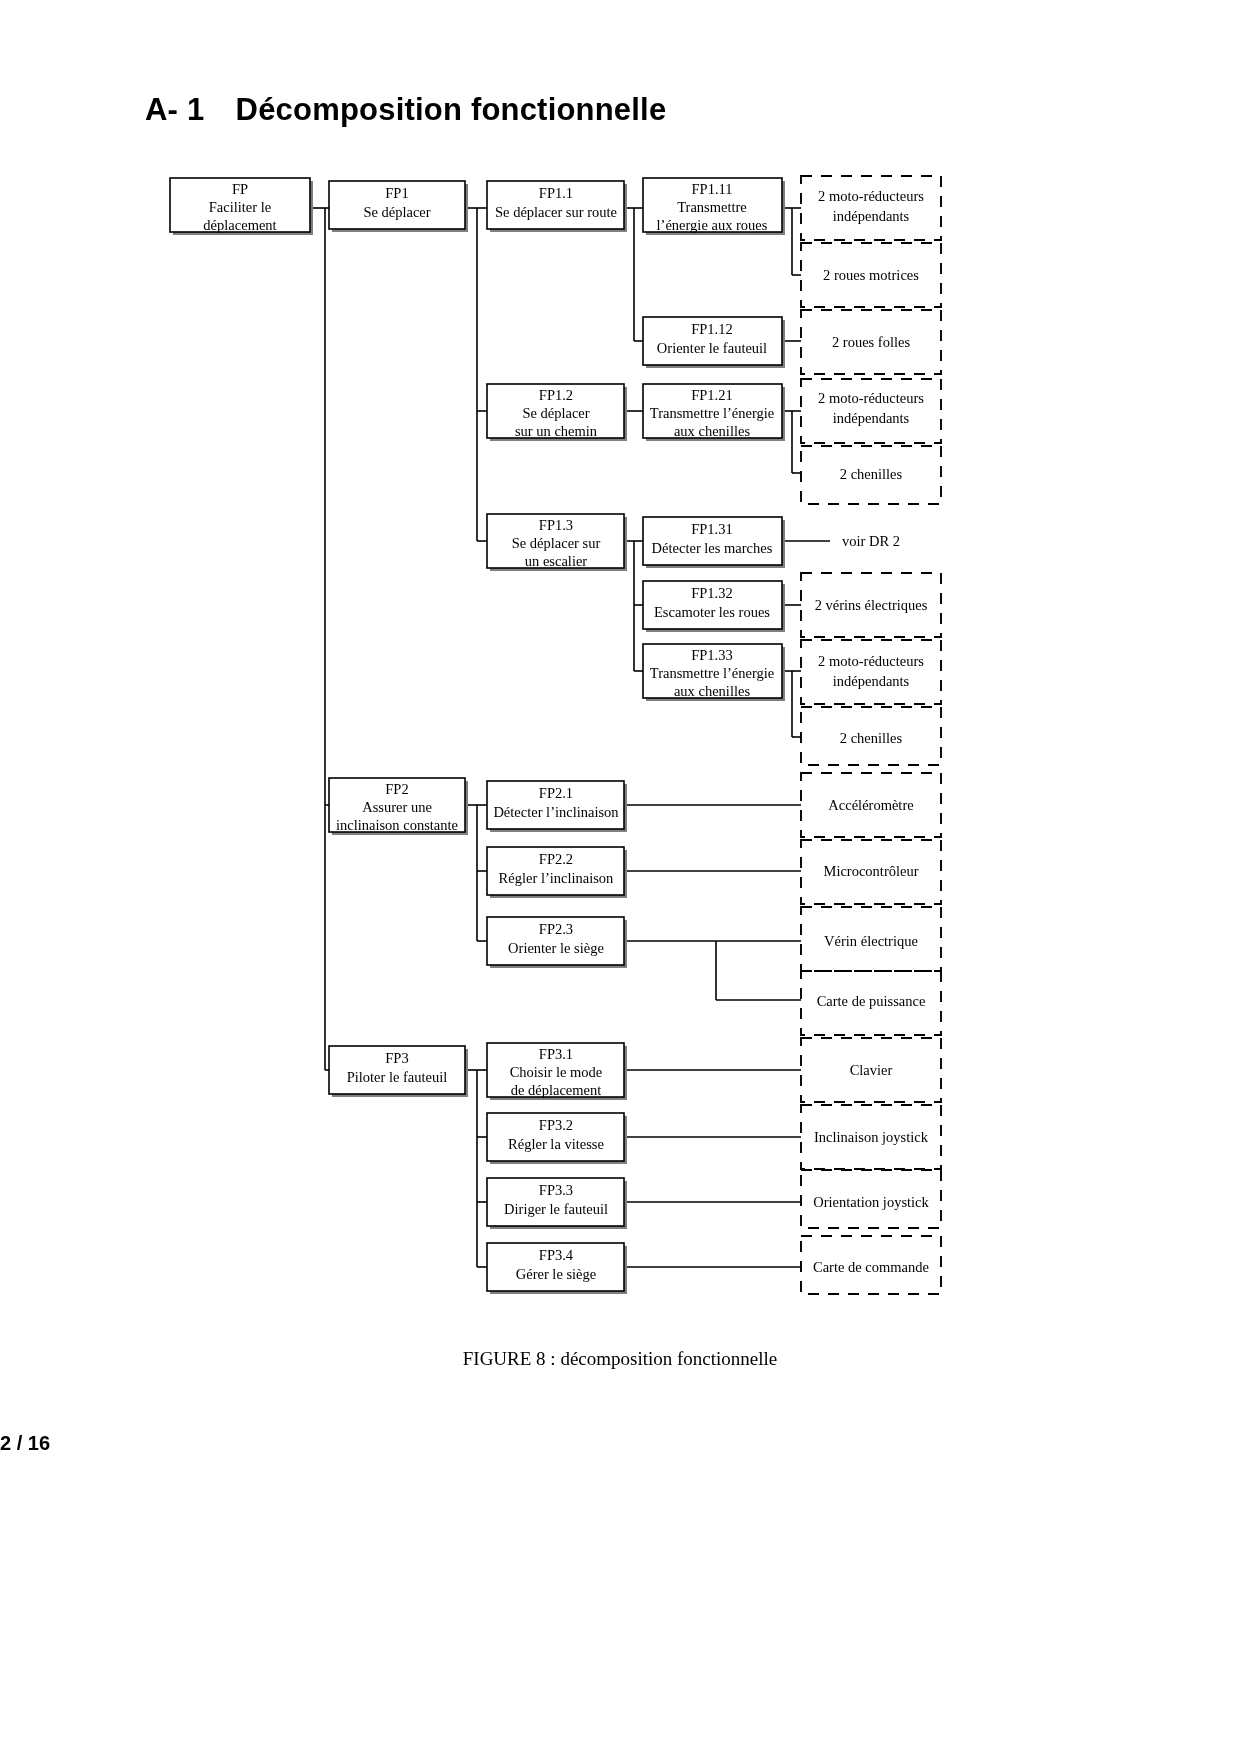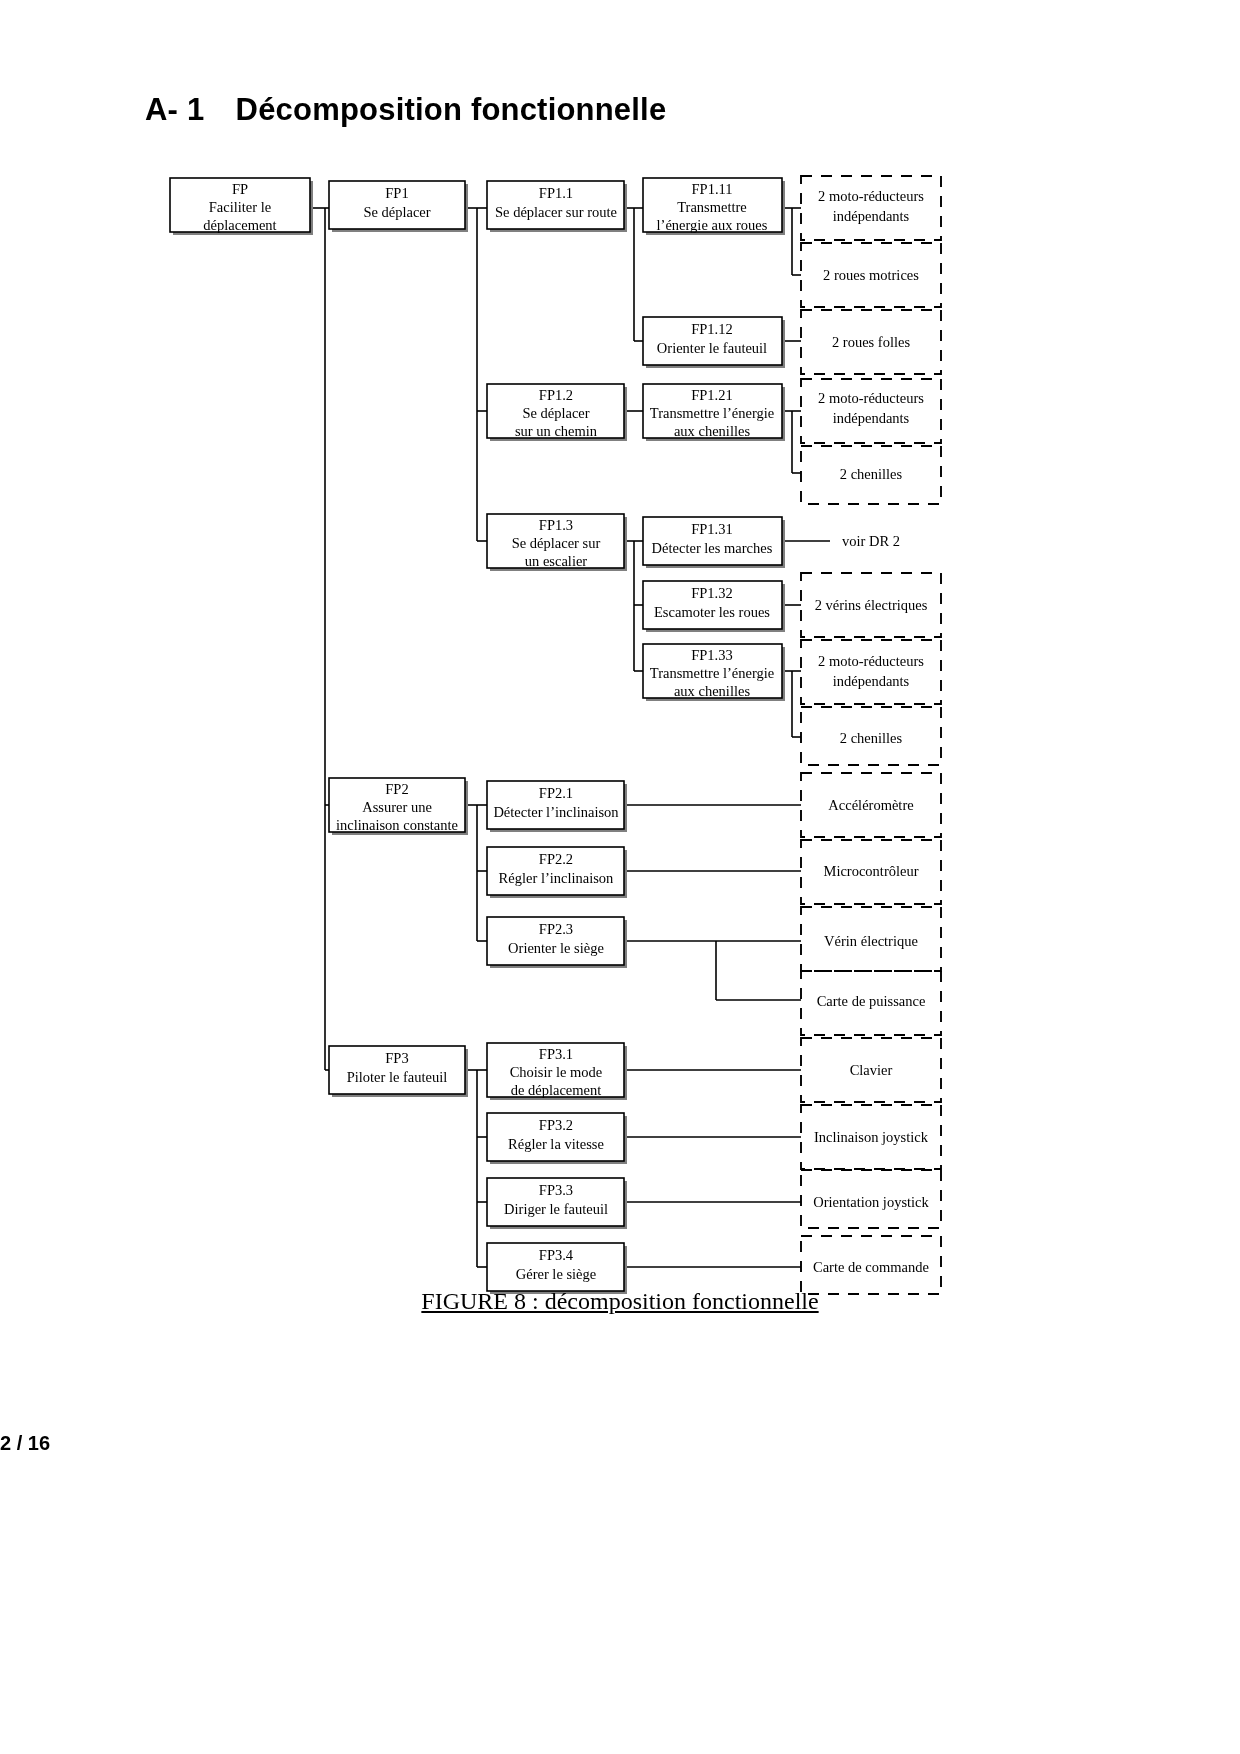--- a/index.html
+++ b/index.html
@@ -14,22 +14,22 @@
   #diagram{position:absolute;left:0;top:0;width:1240px;height:1754px;}
 
   svg text{font-family:"Liberation Serif","DejaVu Serif",serif;}
   .bx{fill:#ffffff;stroke:#000000;stroke-width:1.6;}
   .bx-sh{fill:#808080;}
   .dsh{fill:none;stroke:#000000;stroke-width:1.9;stroke-dasharray:11 9;}
   .ln{stroke:#000000;stroke-width:1.6;fill:none;}
   .lbl{font-size:14.5px;text-anchor:middle;}
   .lbl-r{font-size:14.5px;text-anchor:middle;}
 
-  .caption{position:absolute;left:0;top:1288px;width:1240px;text-align:center;
-           font-size:24px;text-decoration:underline;}
+  .caption{position:absolute;left:0;top:1348px;width:1240px;text-align:center;
+           font-size:19px;}
   .pagenum{position:absolute;left:0;top:1432px;width:1240px;text-align:left;
            font-family:"Liberation Sans","DejaVu Sans",sans-serif;
            font-weight:bold;font-size:20px;}
 </style>
 </head>
 <body>
 
 <div id="page">
 
   <div class="title">A- 1 Décomposition fonctionnelle</div>

